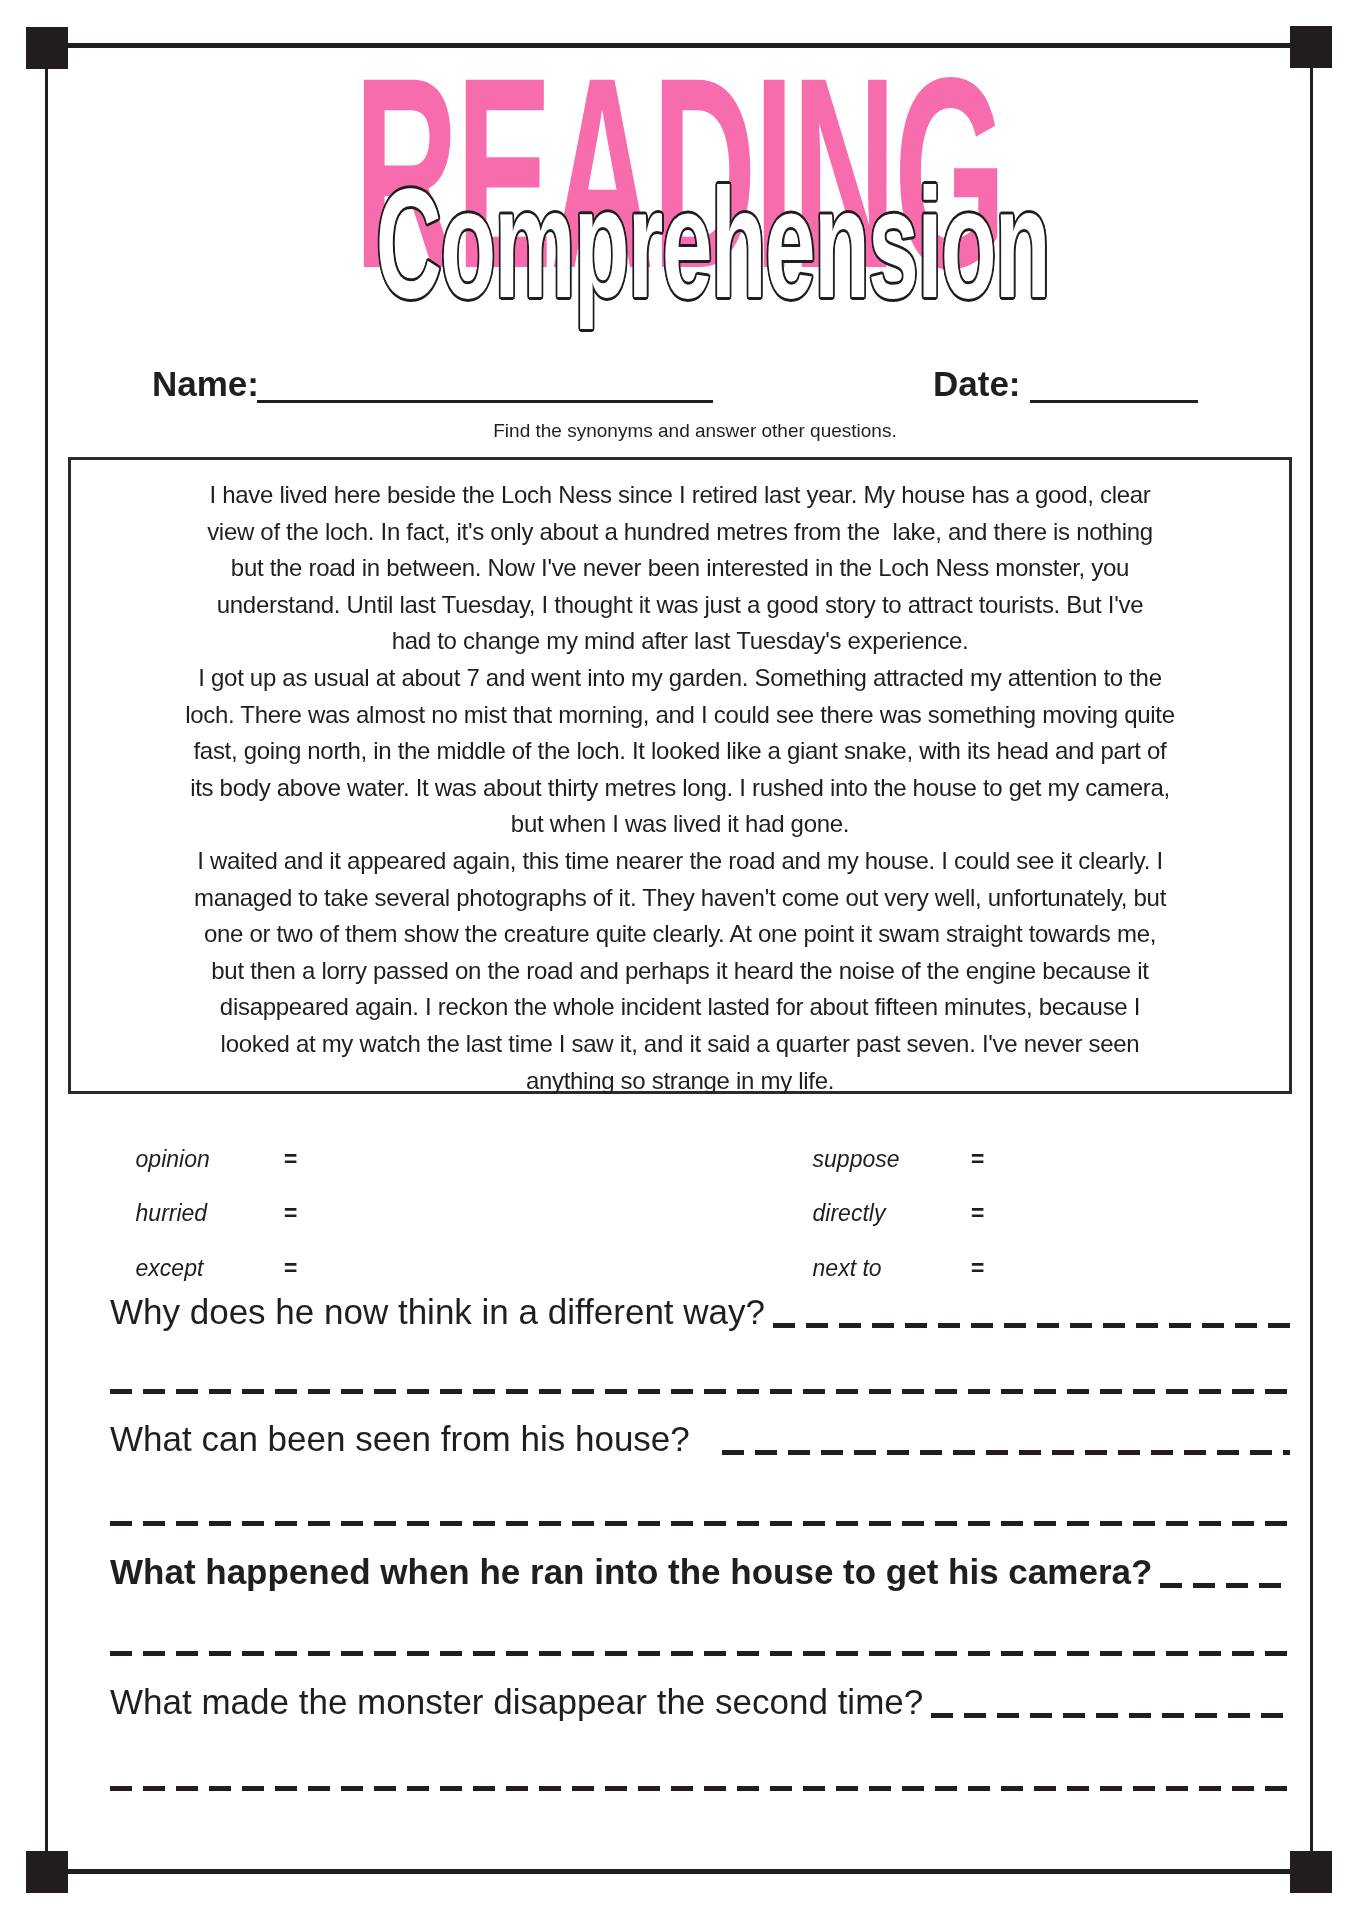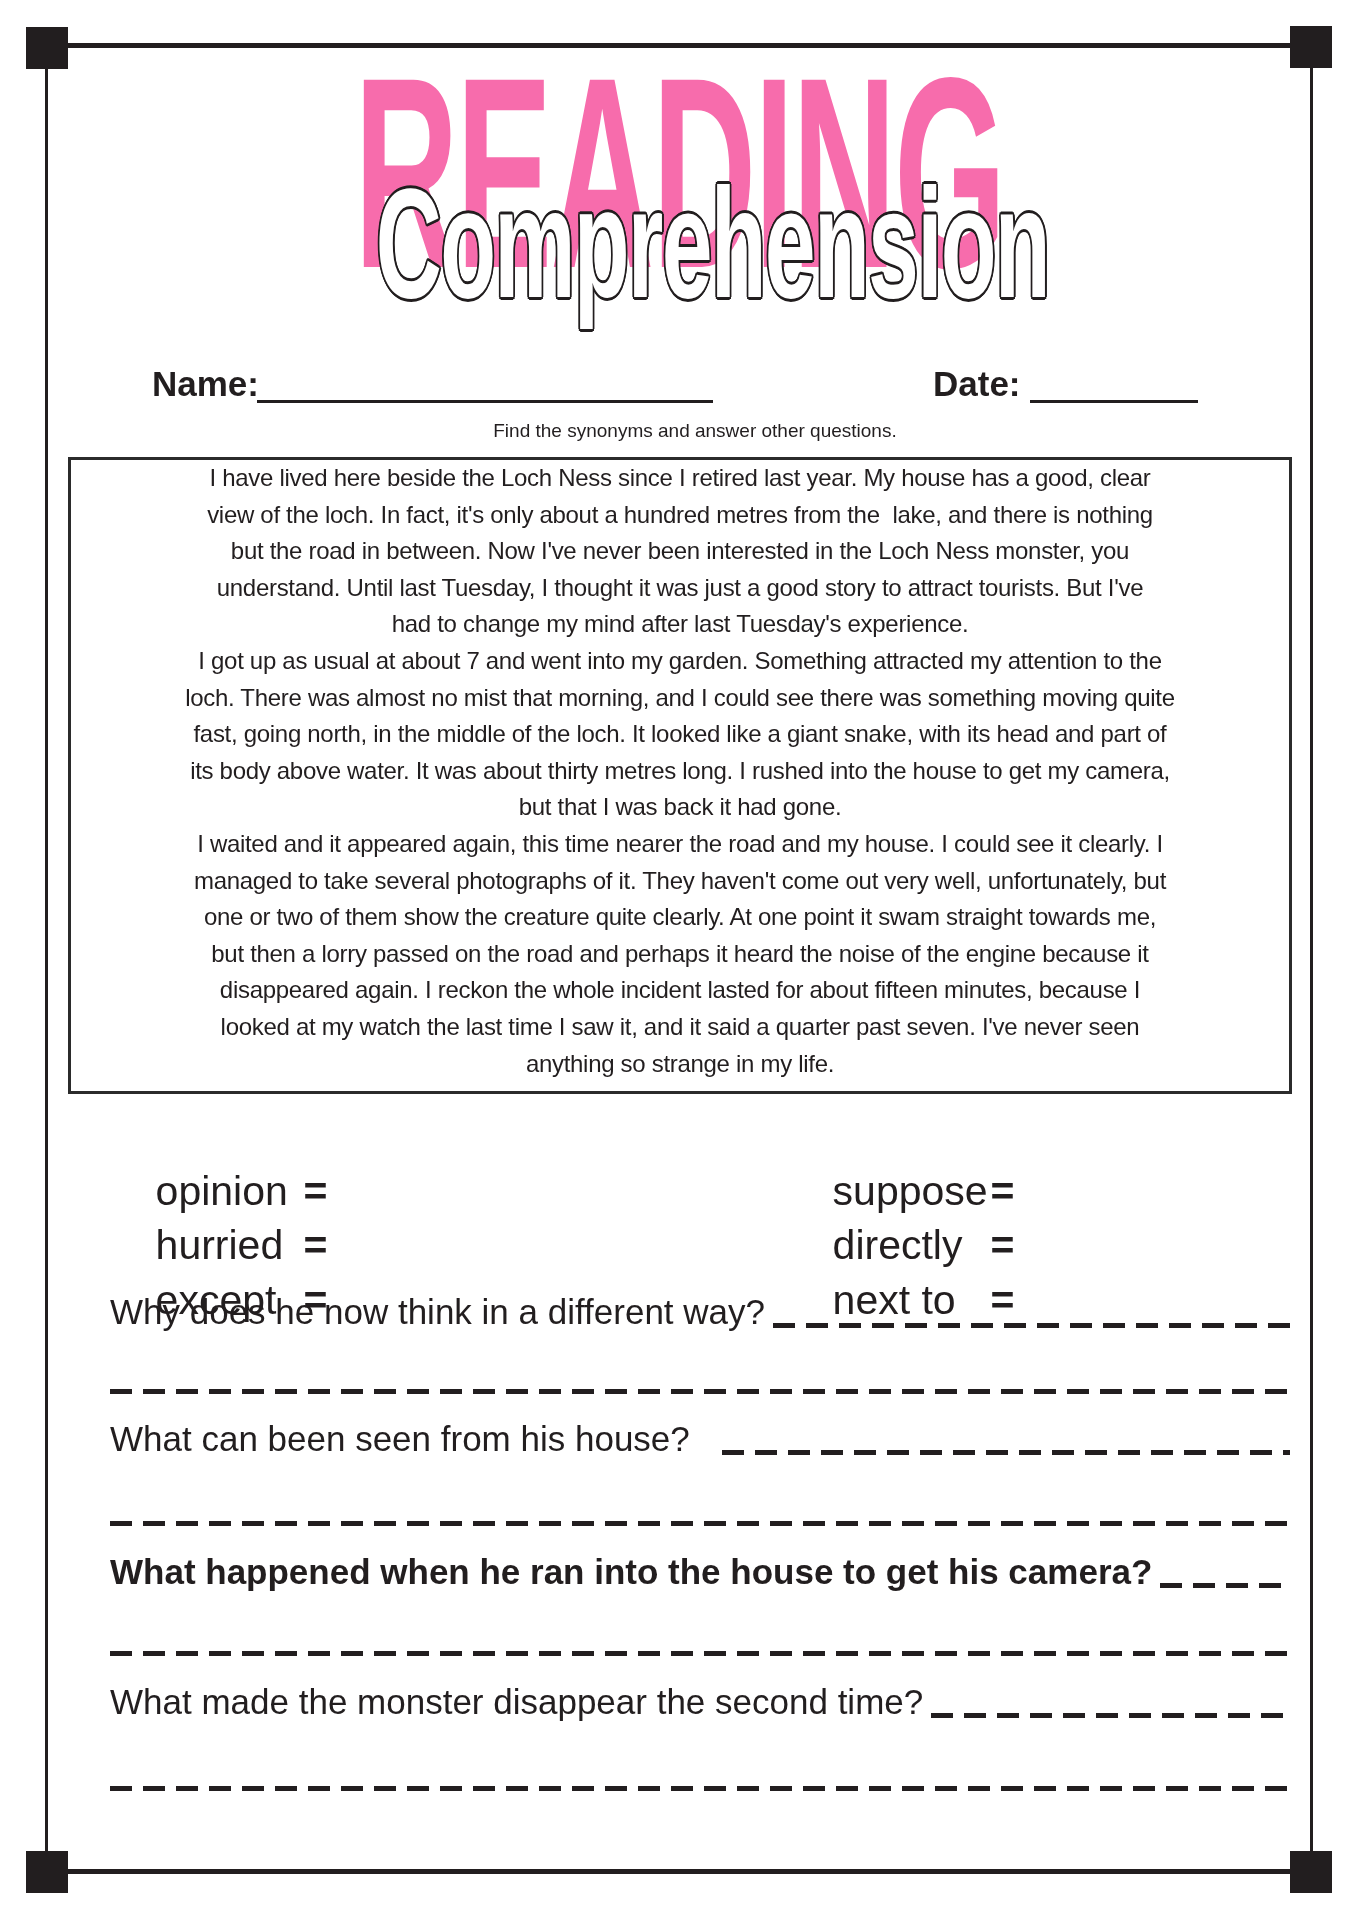--- a/index.html
+++ b/index.html
@@ -33,25 +33,25 @@
   .fld-label{position:absolute;font-size:35px;font-weight:bold;line-height:1;}
   .name-label{left:152px;top:366px;}
   .date-label{left:933px;top:366px;}
   .write-line{position:absolute;height:3px;background:#221e1f;top:400px;}
   .name-line{left:257px;width:456px;}
   .date-line{left:1030px;width:168px;}
   .instruction{position:absolute;left:16px;top:421px;width:1358px;text-align:center;font-size:19px;line-height:1.1;}
   
   .passage-box{
     position:absolute;left:68px;top:457px;width:1224px;height:637px;box-sizing:border-box;
-    border:3px solid #2b2b2b;padding-top:0;
+    border:3px solid #2b2b2b;padding-top:17px;
   }
   .p-line{width:100%;text-align:center;font-size:24px;line-height:36.6px;letter-spacing:-0.3px;white-space:pre;}
   
-  .syn-row{position:absolute;font-size:41px;line-height:1.2;white-space:pre;}
+  .syn-row{position:absolute;font-size:23px;line-height:1.2;white-space:pre;font-style:italic;}
   .syn-word{display:inline-block;}
   .syn-row.left .syn-word{width:148px;}
   .syn-row.right .syn-word{width:158px;}
   .syn-eq{display:inline-block;font-weight:bold;}
   .sl0{left:110px;top:1118px;} .sl1{left:110px;top:1172px;} .sl2{left:110px;top:1227px;}
   .sr0{left:787px;top:1118px;} .sr1{left:787px;top:1172px;} .sr2{left:787px;top:1227px;}
   
   .q-row{position:absolute;left:110px;width:1180px;display:flex;font-size:35px;line-height:1.2;}
   .q1{top:1291px;} .q2{top:1418px;} .q3{top:1551px;font-weight:bold;} .q4{top:1681px;}
   .q-text{white-space:pre;}
@@ -97,21 +97,21 @@
   <div class="passage-box">
     <div class="p-line">I have lived here beside the Loch Ness since I retired last year. My house has a good, clear</div>
     <div class="p-line">view of the loch. In fact, it's only about a hundred metres from the  lake, and there is nothing</div>
     <div class="p-line">but the road in between. Now I've never been interested in the Loch Ness monster, you</div>
     <div class="p-line">understand. Until last Tuesday, I thought it was just a good story to attract tourists. But I've</div>
     <div class="p-line">had to change my mind after last Tuesday's experience.</div>
     <div class="p-line">I got up as usual at about 7 and went into my garden. Something attracted my attention to the</div>
     <div class="p-line">loch. There was almost no mist that morning, and I could see there was something moving quite</div>
     <div class="p-line">fast, going north, in the middle of the loch. It looked like a giant snake, with its head and part of</div>
     <div class="p-line">its body above water. It was about thirty metres long. I rushed into the house to get my camera,</div>
-    <div class="p-line">but that I was back it had gone.</div>
+    <div class="p-line">but when I was lived it had gone.</div>
     <div class="p-line">I waited and it appeared again, this time nearer the road and my house. I could see it clearly. I</div>
     <div class="p-line">managed to take several photographs of it. They haven't come out very well, unfortunately, but</div>
     <div class="p-line">one or two of them show the creature quite clearly. At one point it swam straight towards me,</div>
     <div class="p-line">but then a lorry passed on the road and perhaps it heard the noise of the engine because it</div>
     <div class="p-line">disappeared again. I reckon the whole incident lasted for about fifteen minutes, because I</div>
     <div class="p-line">looked at my watch the last time I saw it, and it said a quarter past seven. I've never seen</div>
     <div class="p-line">anything so strange in my life.</div>
   </div>
 
   <div class="syn-row left sl0">

